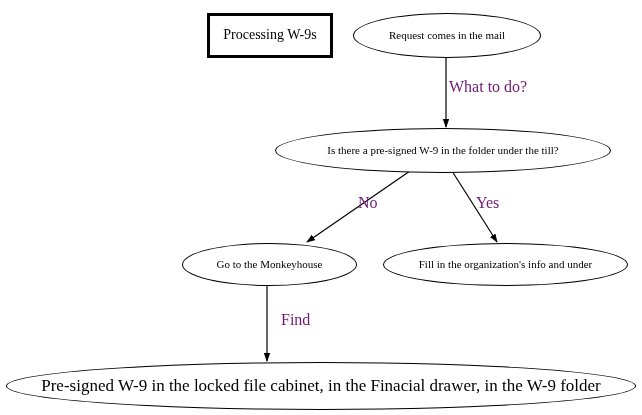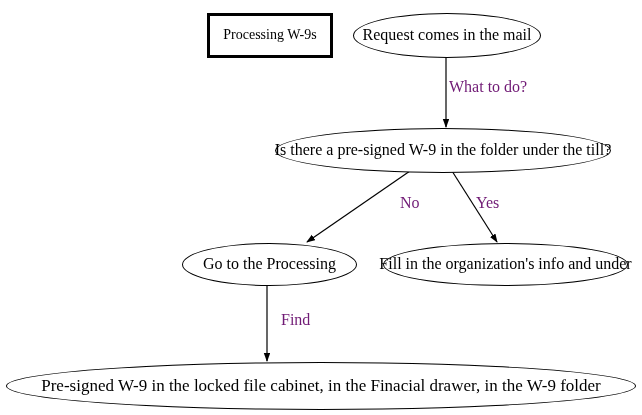--- a/index.html
+++ b/index.html
@@ -38,21 +38,21 @@
   }
   .node-title {
     border: 3px solid #000000;
     background: #ffffff;
     font-size: 14px;
   }
   .node-ellipse {
     border: 1px solid #000000;
     border-radius: 50%;
     background: #ffffff;
-    font-size: 16px;
+    font-size: 11px;
   }
   .node-ellipse.small-text {
     font-size: 17px;
   }
   .edge-label {
     position: absolute;
     font-size: 16px;
     line-height: 1;
     white-space: nowrap;
     color: #701a75;
@@ -85,36 +85,36 @@
 
   <div class="node node-ellipse" style="left:353px; top:13px; width:188px; height:45px;">
     <span>Request comes in the mail</span>
   </div>
 
   <div class="node node-ellipse" style="left:275px; top:128px; width:336px; height:45px;">
     <span>Is there a pre-signed W-9 in the folder under the till?</span>
   </div>
 
   <div class="node node-ellipse" style="left:182px; top:243px; width:175px; height:43px;">
-    <span>Go to the Processing</span>
+    <span>Go to the Monkeyhouse</span>
   </div>
 
   <div class="node node-ellipse" style="left:383px; top:243px; width:245px; height:43px;">
     <span>Fill in the organization's info and under</span>
   </div>
 
   <div class="node node-ellipse small-text" style="left:6px; top:362px; width:630px; height:48px;">
     <span>Pre-signed W-9 in the locked file cabinet, in the Finacial drawer, in the W-9 folder</span>
   </div>
 
   <div class="edge-label" style="left:449px; top:79px;">
     <span>What to do?</span>
   </div>
 
-  <div class="edge-label" style="left:400px; top:195px;">
+  <div class="edge-label" style="left:358px; top:195px;">
     <span>No</span>
   </div>
 
   <div class="edge-label" style="left:476px; top:195px;">
     <span>Yes</span>
   </div>
 
   <div class="edge-label" style="left:268px; top:312px;margin-left:13px;">
     <span>Find</span>
   </div>

